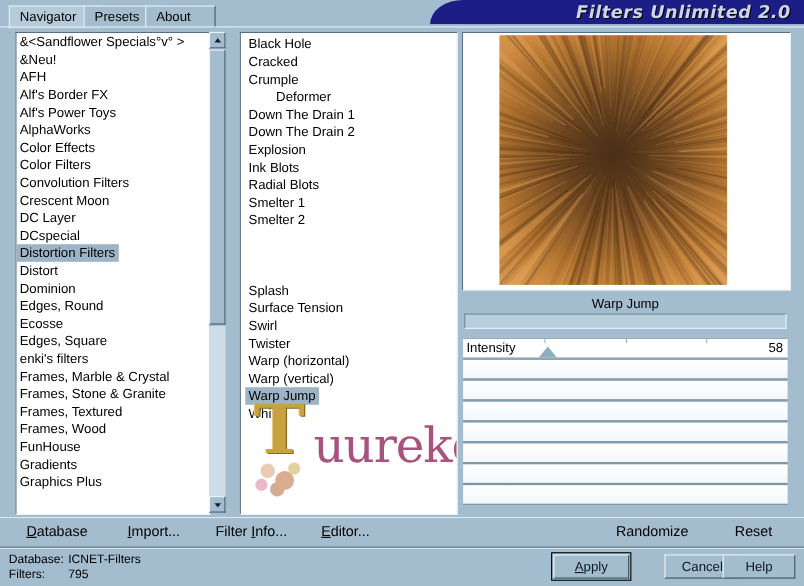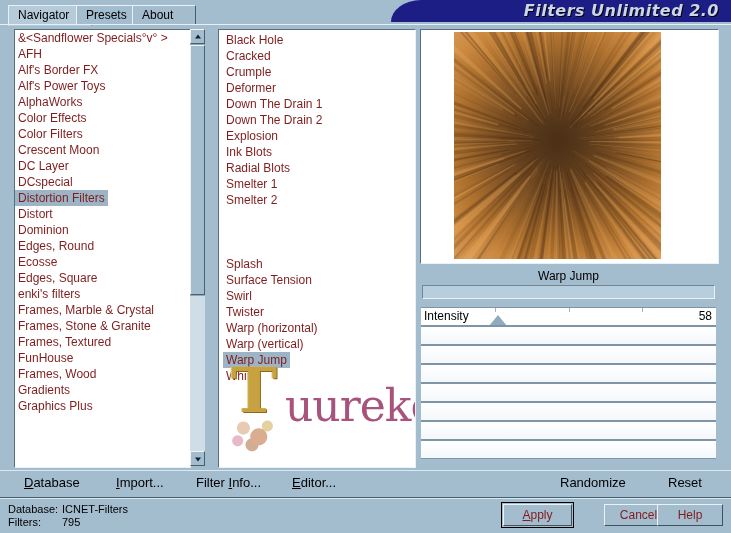--- a/index.html
+++ b/index.html
@@ -48,21 +48,21 @@
   
   .sunken{
     background:#fff;
     border-top:1px solid #56707f;border-left:1px solid #56707f;
     border-right:1px solid #e8f2f8;border-bottom:1px solid #e8f2f8;
   }
 
   
   #catpanel{position:absolute;left:14px;top:29px;width:190px;height:437px;}
   #catlist{position:absolute;left:0;top:0;width:175px;height:437px;overflow:hidden;background:#fff;}
-  .li{height:16px;line-height:16px;padding:0 3px;white-space:nowrap;font-size:12px;color:#7f1d1d;}
+  .li{height:16px;line-height:16px;padding:0 3px;white-space:nowrap;font-size:12px;color:#000000;}
   .li.sel{background:#9cb4c6;}
   .li.sel2{background:#9cb4c6;}
 
   
   .vscroll{position:absolute;width:15px;background:#cfdde8;}
   .sb-btn{
     position:absolute;left:0;width:15px;height:15px;
     background:#a3bcce;
     border-top:1px solid #eef4f8;border-left:1px solid #eef4f8;
     border-right:1px solid #46606e;border-bottom:1px solid #46606e;
@@ -148,21 +148,21 @@
   #menubar .top-hi{position:absolute;left:0;top:0;width:731px;height:1px;background:#dce8f0;}
   .mitem{position:absolute;top:5px;font-size:13px;color:#000;white-space:nowrap;}
   .mitem u{text-decoration:underline;}
 
   
   #statusarea{position:absolute;left:0;top:497px;width:731px;height:36px;background:#a3bcce;}
   #statusarea .top-sh{position:absolute;left:0;top:0;width:731px;height:1px;background:#47606e;}
   #statusarea .top-hi{position:absolute;left:0;top:1px;width:731px;height:1px;background:#dce8f0;}
   .st-lab{position:absolute;font-size:11px;color:#000;white-space:nowrap;}
   .btn{
-    position:absolute;height:22px;line-height:20px;text-align:center;font-size:12px;color:#7f1d1d;
+    position:absolute;height:22px;line-height:20px;text-align:center;font-size:12px;color:#0f172a;
     background:#a3bcce;
     border-top:1px solid #e8f2f8;border-left:1px solid #e8f2f8;
     border-right:1px solid #3c5461;border-bottom:1px solid #3c5461;
     box-sizing:border-box;cursor:default;
   }
   .btn.default{outline:1px solid #000;outline-offset:1px;}
   .btn u{text-decoration:underline;}
 </style>
 </head>
 <body>
@@ -184,62 +184,64 @@
     </div>
     <div class="tab" style="left:132px;width:44px;">
       <span>About</span>
     </div>
   </div>
   <div class="tabline"></div>
 
   <div id="catpanel">
     <div id="catlist" class="sunken">
         <div class="li"><span>&amp;&lt;Sandflower Specials°v° &gt;</span></div>
+        <div class="li"><span>&amp;Neu!</span></div>
         <div class="li"><span>AFH</span></div>
         <div class="li"><span>Alf's Border FX</span></div>
         <div class="li"><span>Alf's Power Toys</span></div>
         <div class="li"><span>AlphaWorks</span></div>
         <div class="li"><span>Color Effects</span></div>
         <div class="li"><span>Color Filters</span></div>
+        <div class="li"><span>Convolution Filters</span></div>
         <div class="li"><span>Crescent Moon</span></div>
         <div class="li"><span>DC Layer</span></div>
         <div class="li"><span>DCspecial</span></div>
         <div style="height: 16px;"><div class="li sel" style="display: inline-block; width: auto;"><span>Distortion Filters</span></div></div>
         <div class="li"><span>Distort</span></div>
         <div class="li"><span>Dominion</span></div>
         <div class="li"><span>Edges, Round</span></div>
         <div class="li"><span>Ecosse</span></div>
         <div class="li"><span>Edges, Square</span></div>
         <div class="li"><span>enki's filters</span></div>
         <div class="li"><span>Frames, Marble &amp; Crystal</span></div>
         <div class="li"><span>Frames, Stone &amp; Granite</span></div>
         <div class="li"><span>Frames, Textured</span></div>
+        <div class="li"><span>Frames, Wood</span></div>
         <div class="li"><span>FunHouse</span></div>
-        <div class="li"><span>Frames, Wood</span></div>
         <div class="li"><span>Gradients</span></div>
         <div class="li"><span>Graphics Plus</span></div>
       </div>
     <div class="vscroll" style="left:176px;top:0;height:437px;">
       <div class="sb-btn up" style="top:0;">
           <span class="arrow"></span>
         </div>
       <div class="sb-track-dark" style="top:15px;height:252px;"></div>
       <div class="sb-thumb" style="top:16px;height:250px;"></div>
       <div class="sb-btn down" style="top:422px;">
           <span class="arrow"></span>
         </div>
     </div>
   </div>
 
   <div id="filtpanel">
     <div id="filtlist">
         <div style="height: 16px;"><span class="li" style="display: inline-block; margin-left: 4px;">Black Hole</span></div>
         <div style="height: 16px;"><span class="li" style="display: inline-block; margin-left: 4px;">Cracked</span></div>
         <div style="height: 16px;"><span class="li" style="display: inline-block; margin-left: 4px;">Crumple</span></div>
-        <div style="height: 16px;"><span class="li" style="display: inline-block; margin-left: 4px;">Deformer</span></div>
+        <div style="height: 16px; padding-left: 25px;"><span class="li" style="display: inline-block; margin-left: 4px;">Deformer</span></div>
         <div style="height: 16px;"><span class="li" style="display: inline-block; margin-left: 4px;">Down The Drain 1</span></div>
         <div style="height: 16px;"><span class="li" style="display: inline-block; margin-left: 4px;">Down The Drain 2</span></div>
         <div style="height: 16px;"><span class="li" style="display: inline-block; margin-left: 4px;">Explosion</span></div>
         <div style="height: 16px;"><span class="li" style="display: inline-block; margin-left: 4px;">Ink Blots</span></div>
         <div style="height: 16px;"><span class="li" style="display: inline-block; margin-left: 4px;">Radial Blots</span></div>
         <div style="height: 16px;"><span class="li" style="display: inline-block; margin-left: 4px;">Smelter 1</span></div>
         <div style="height: 16px;"><span class="li" style="display: inline-block; margin-left: 4px;">Smelter 2</span></div>
         <div style="height: 16px; margin-top: 48px;"><span class="li" style="display: inline-block; margin-left: 4px;">Splash</span></div>
         <div style="height: 16px;"><span class="li" style="display: inline-block; margin-left: 4px;">Surface Tension</span></div>
         <div style="height: 16px;"><span class="li" style="display: inline-block; margin-left: 4px;">Swirl</span></div>

